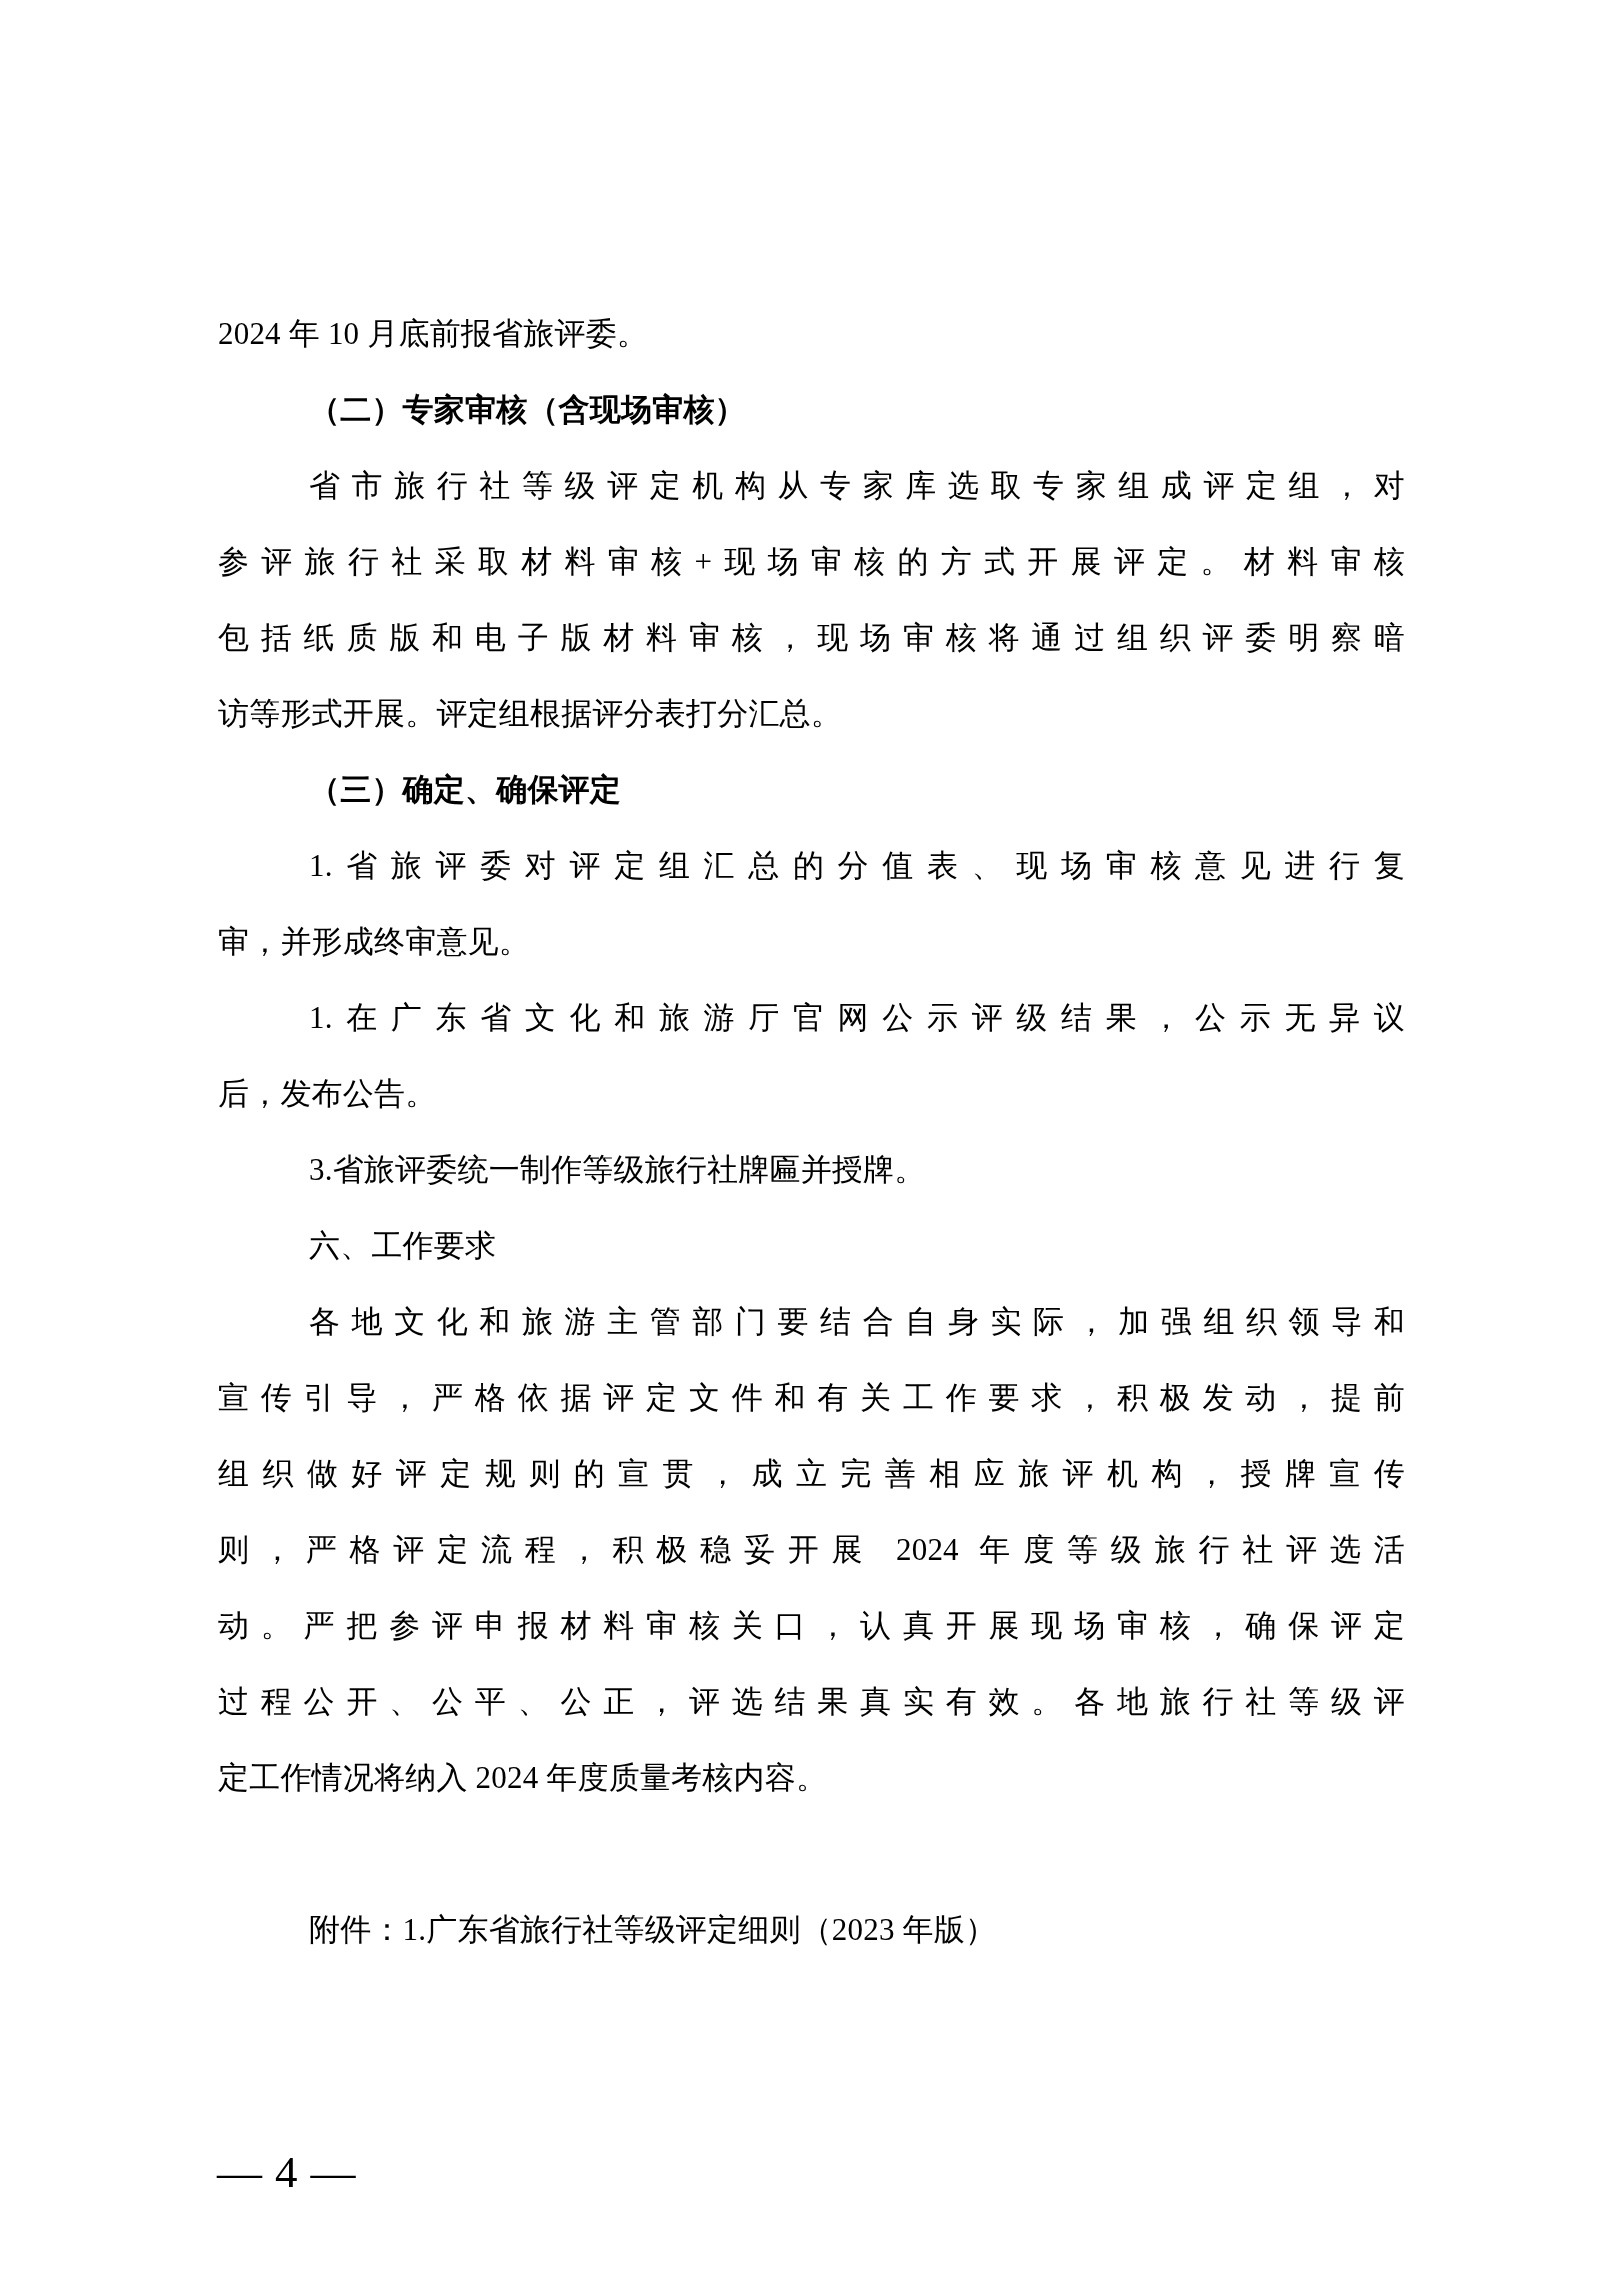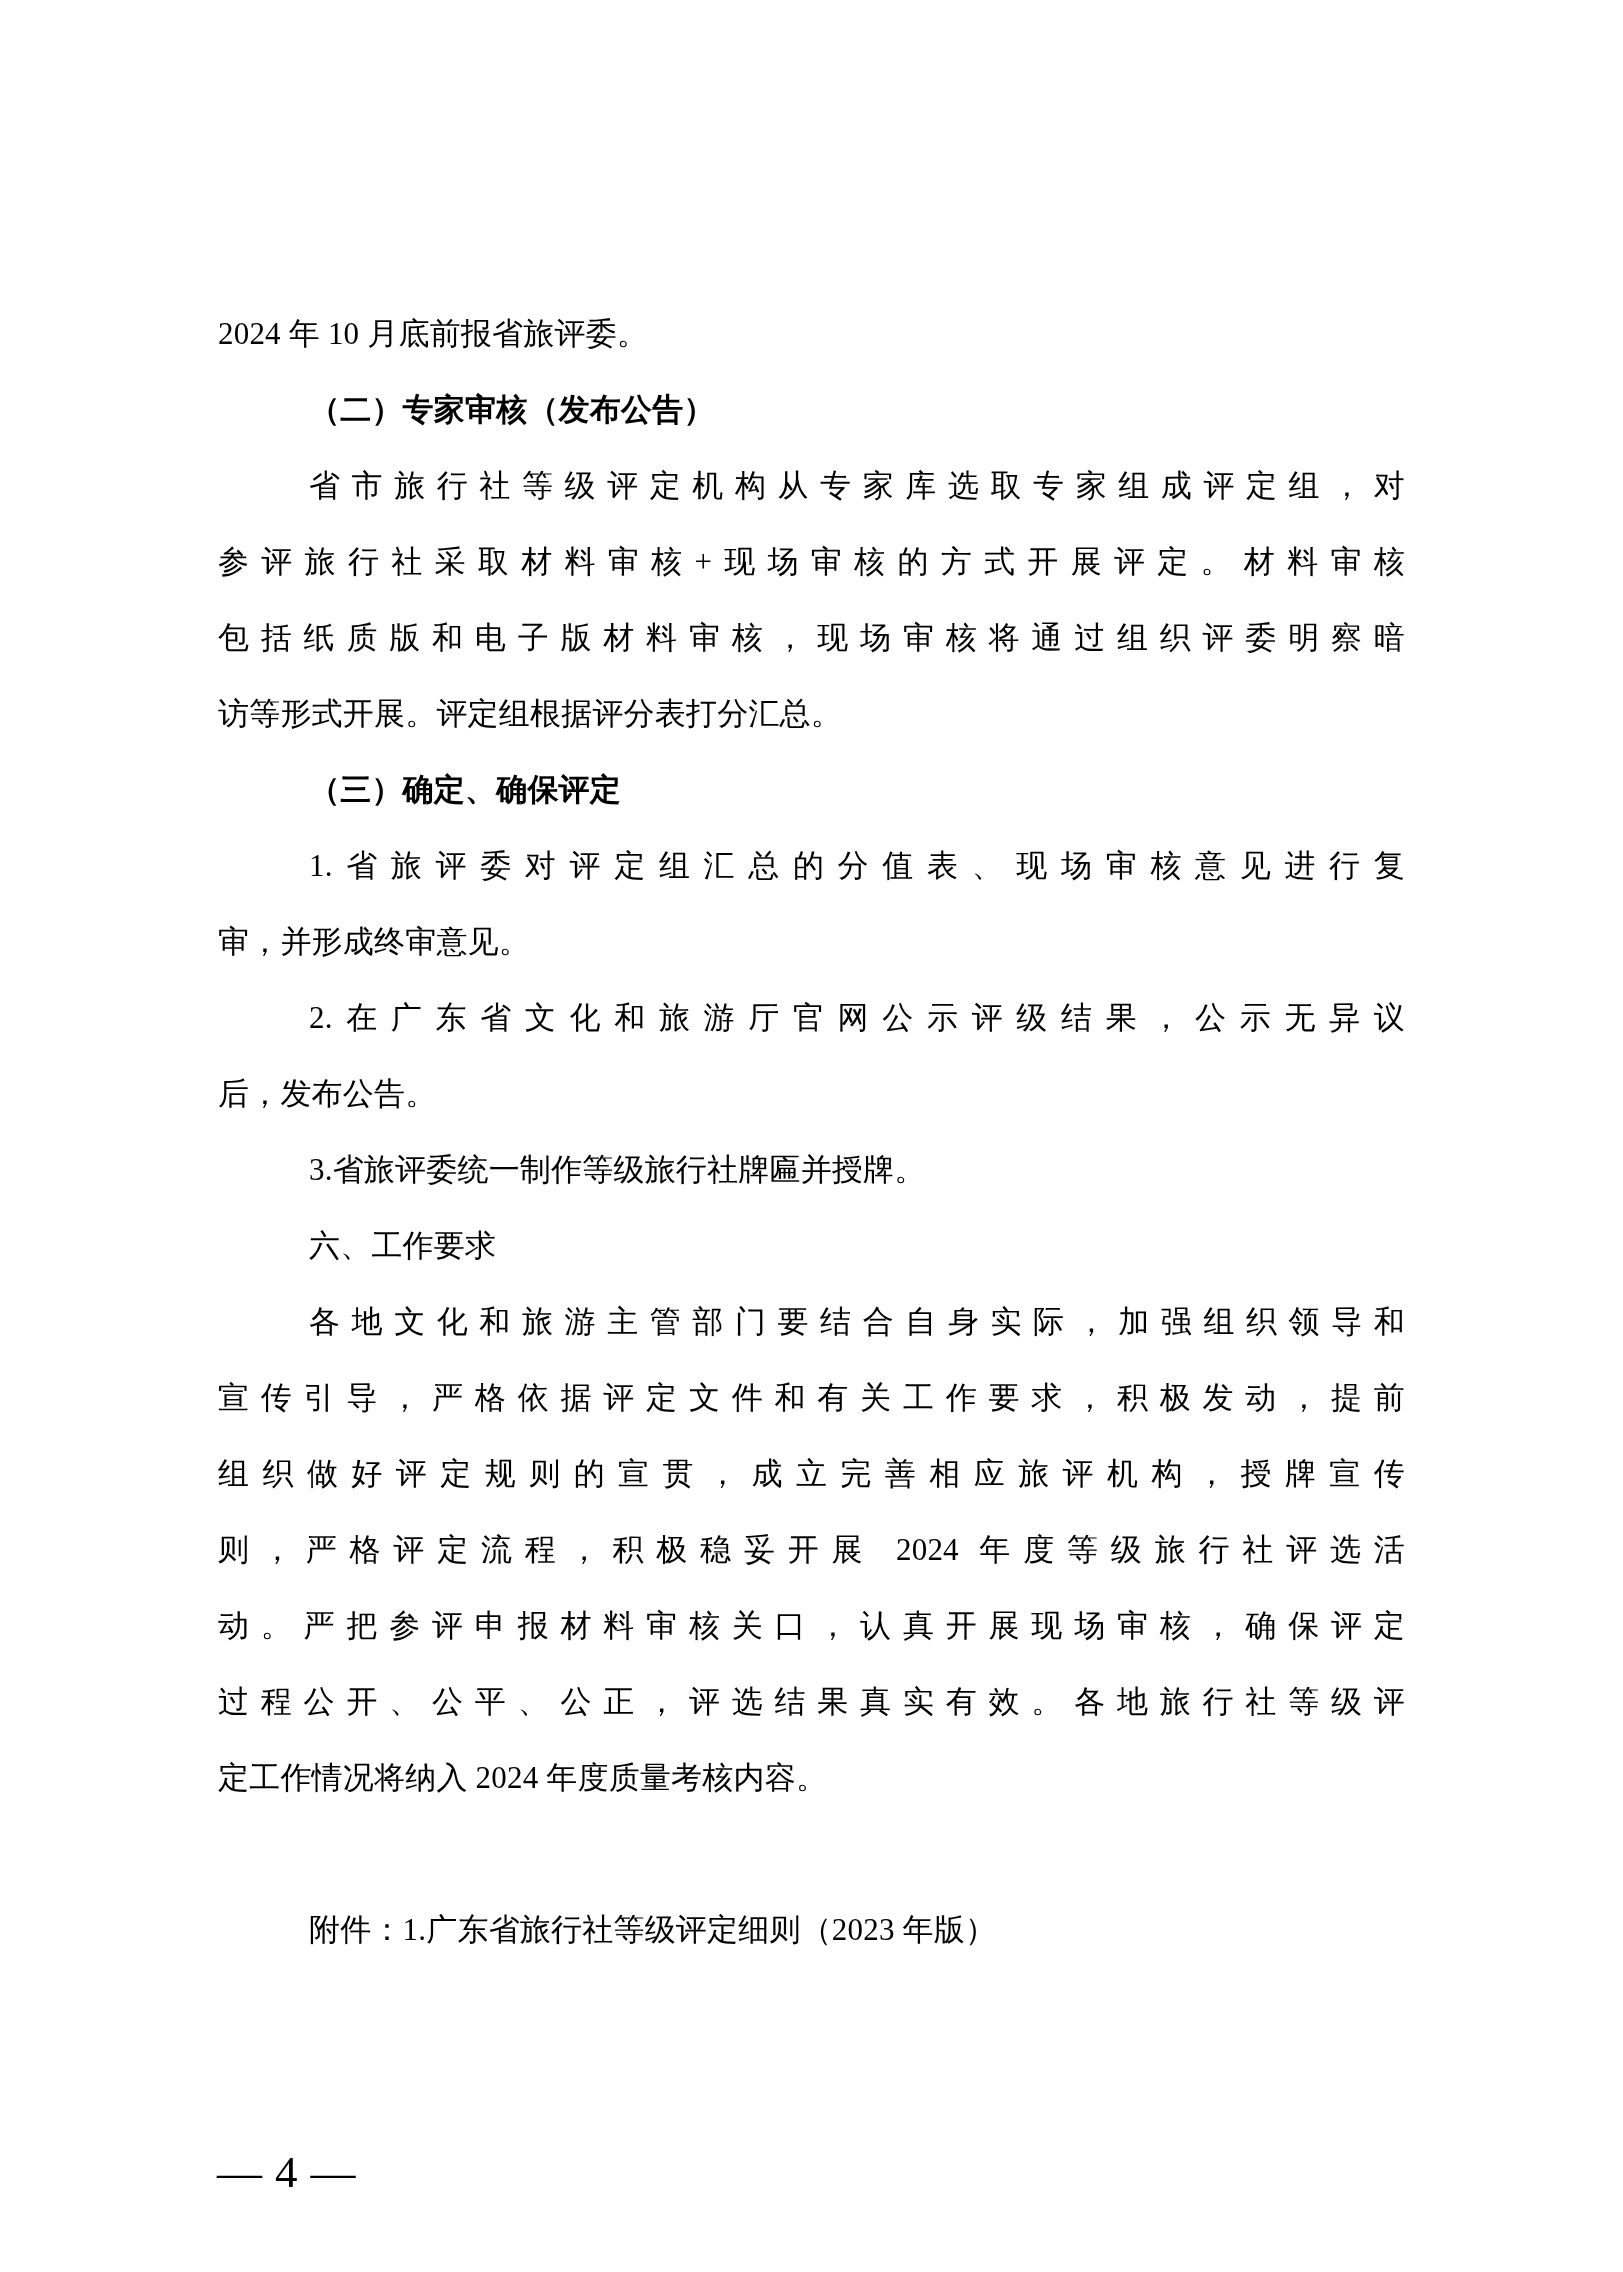--- a/index.html
+++ b/index.html
@@ -61,29 +61,29 @@
     line-height: 60px;
     letter-spacing: 0.9px;
   }
 </style>
 </head>
 <body>
 
 <div class="page">
   <main class="content">
     <div class="line">2024 年 10 月底前报省旅评委。</div>
-    <div class="line indent kaiti">（二）专家审核（发布公告）</div>
+    <div class="line indent kaiti">（二）专家审核（含现场审核）</div>
     <div class="line indent just">省市旅行社等级评定机构从专家库选取专家组成评定组，对</div>
     <div class="line just">参评旅行社采取材料审核+现场审核的方式开展评定。材料审核</div>
     <div class="line just">包括纸质版和电子版材料审核，现场审核将通过组织评委明察暗</div>
     <div class="line">访等形式开展。评定组根据评分表打分汇总。</div>
     <div class="line indent kaiti">（三）确定、确保评定</div>
     <div class="line indent just">1.省旅评委对评定组汇总的分值表、现场审核意见进行复</div>
     <div class="line">审，并形成终审意见。</div>
-    <div class="line indent just">2.在广东省文化和旅游厅官网公示评级结果，公示无异议</div>
+    <div class="line indent just">1.在广东省文化和旅游厅官网公示评级结果，公示无异议</div>
     <div class="line">后，发布公告。</div>
     <div class="line indent">3.省旅评委统一制作等级旅行社牌匾并授牌。</div>
     <div class="line indent heiti">六、工作要求</div>
     <div class="line indent just">各地文化和旅游主管部门要结合自身实际，加强组织领导和</div>
     <div class="line just">宣传引导，严格依据评定文件和有关工作要求，积极发动，提前</div>
     <div class="line just">组织做好评定规则的宣贯，成立完善相应旅评机构，授牌宣传</div>
     <div class="line just">则，严格评定流程，积极稳妥开展 2024 年度等级旅行社评选活</div>
     <div class="line just">动。严把参评申报材料审核关口，认真开展现场审核，确保评定</div>
     <div class="line just">过程公开、公平、公正，评选结果真实有效。各地旅行社等级评</div>
     <div class="line">定工作情况将纳入 2024 年度质量考核内容。</div>

